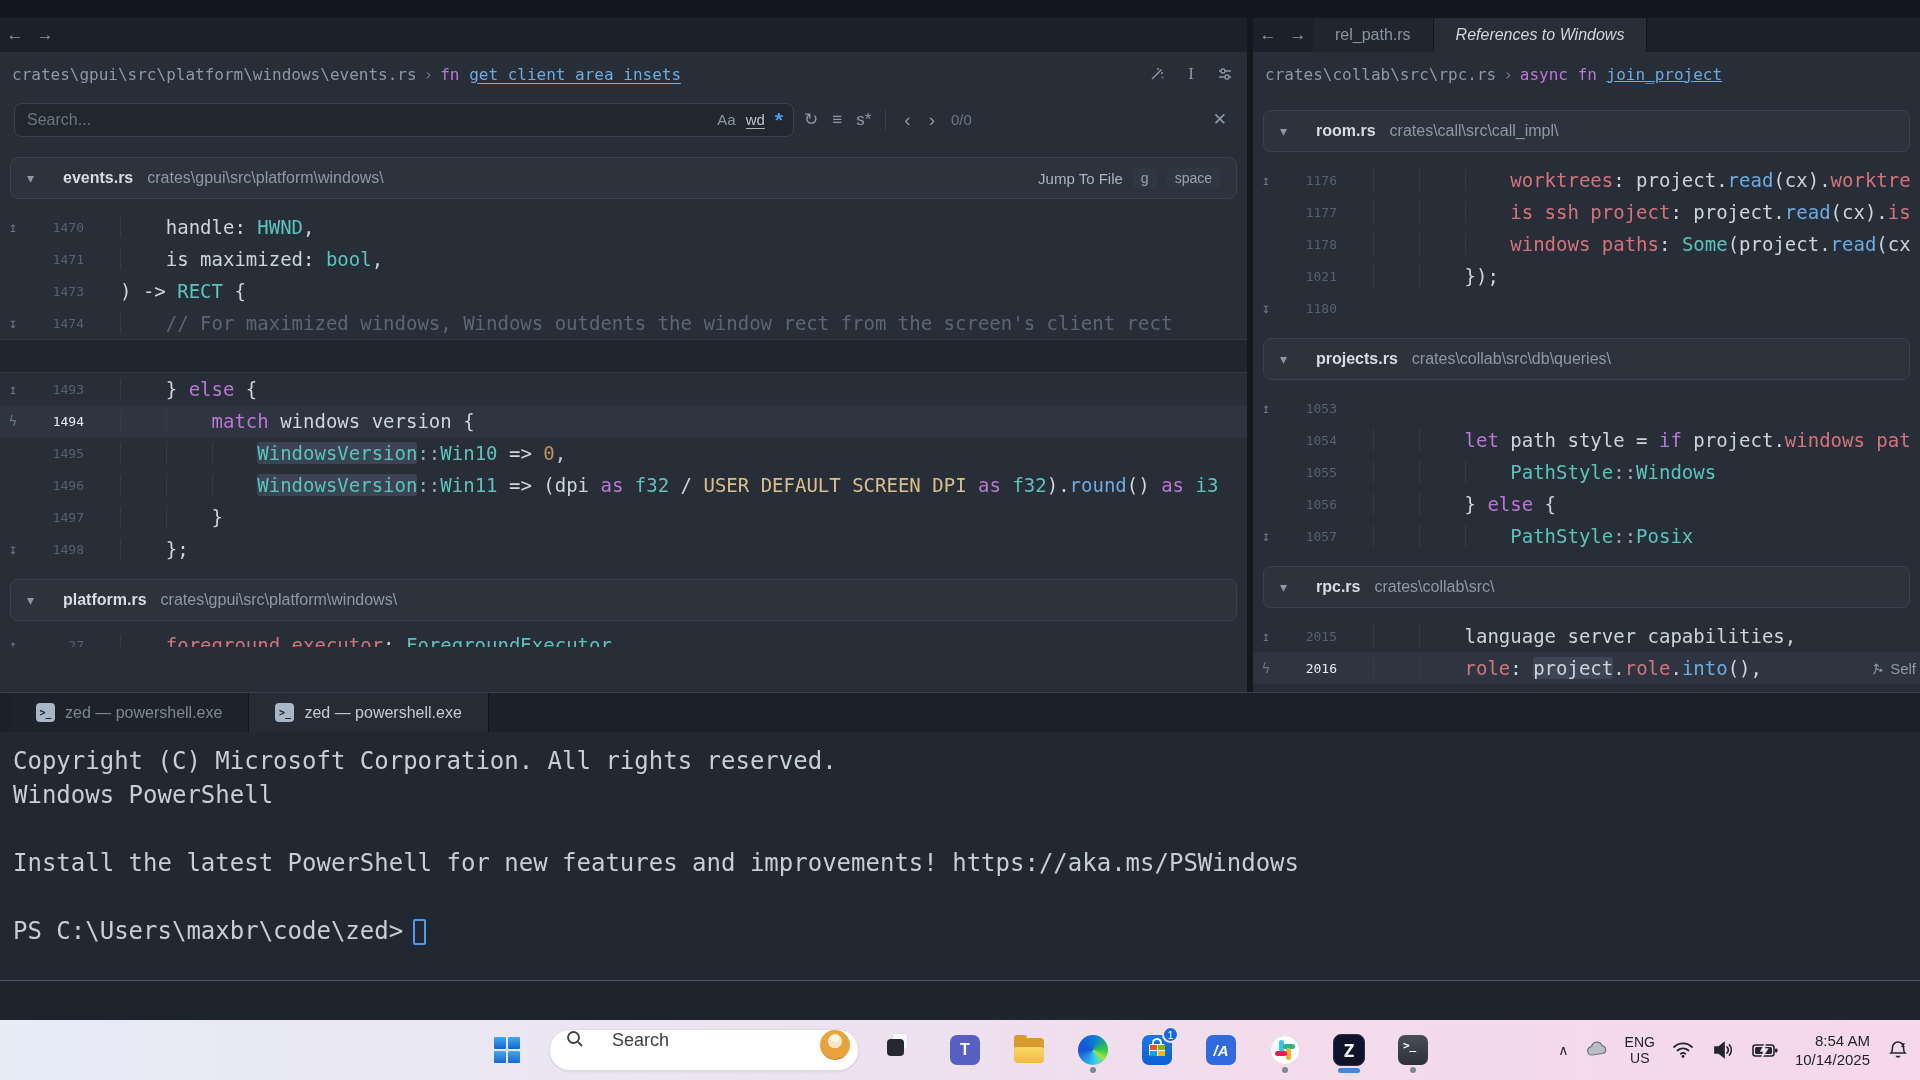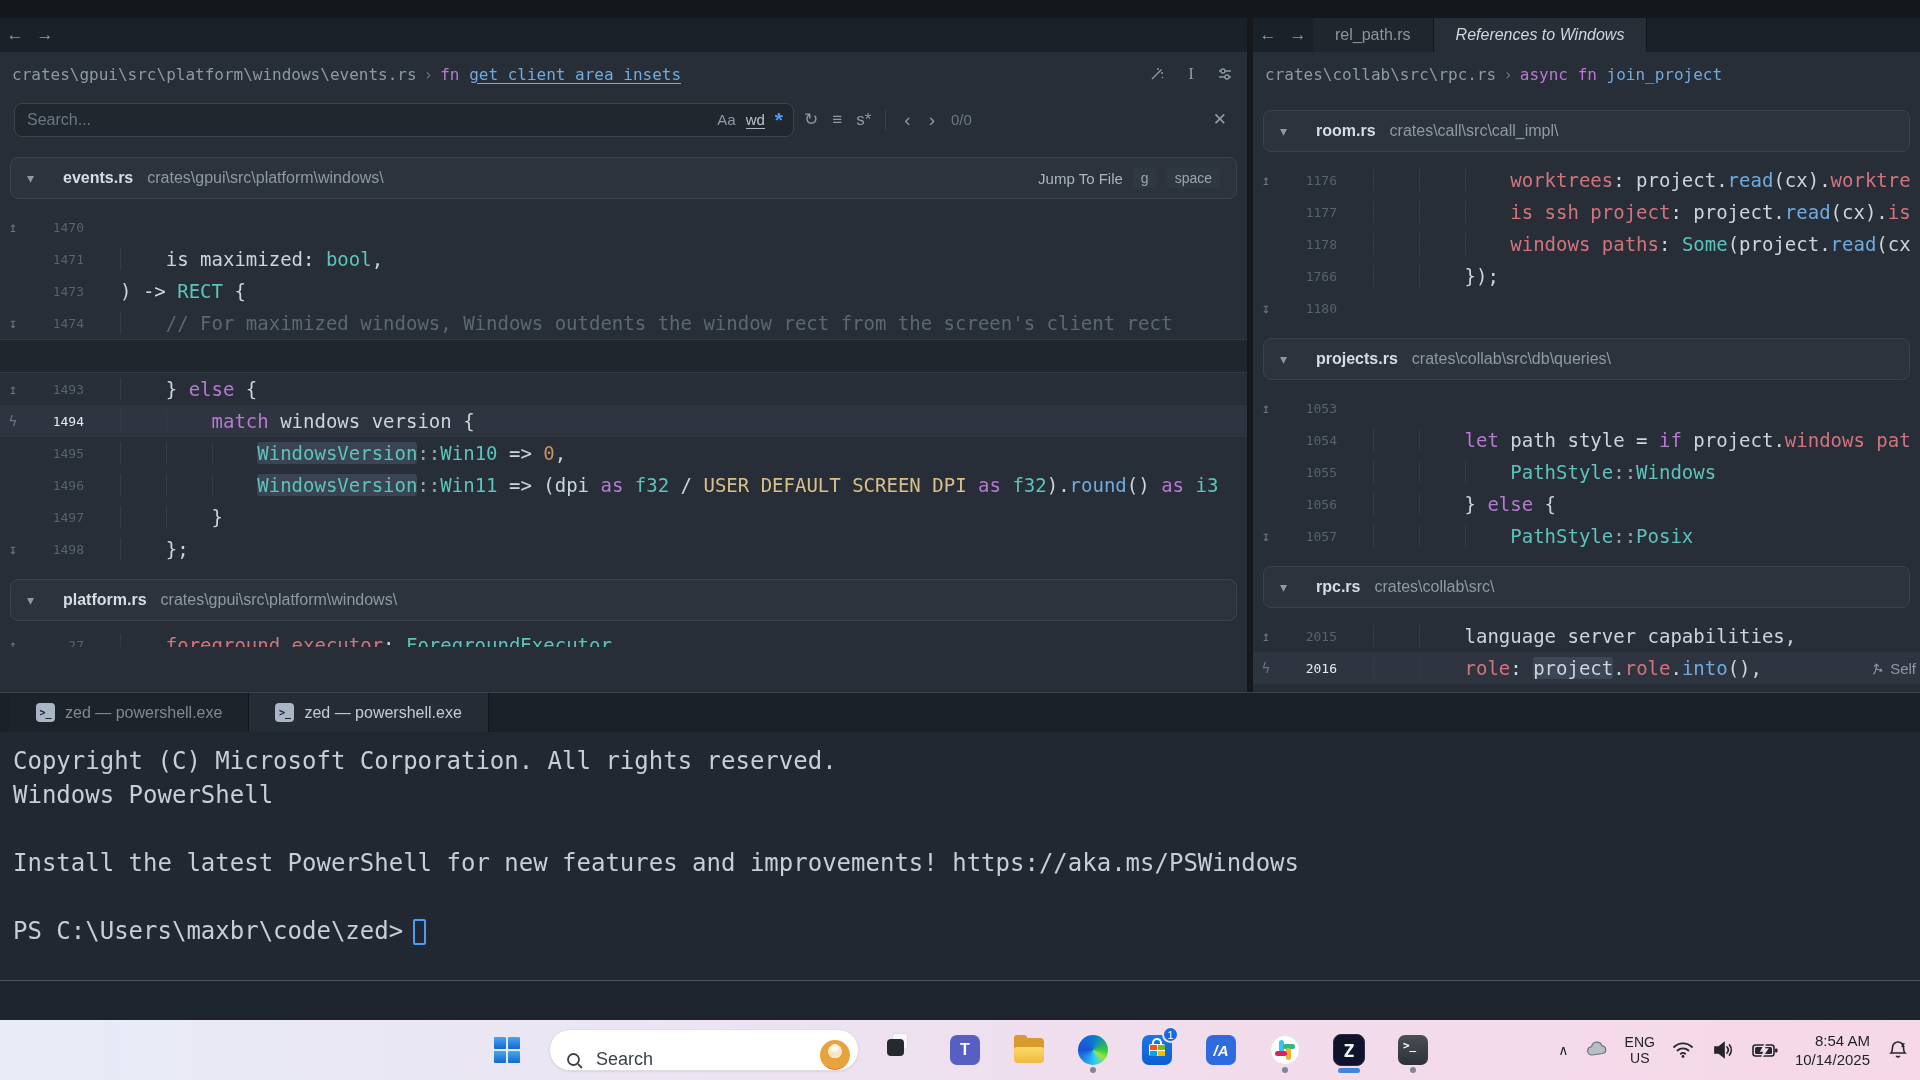--- a/index.html
+++ b/index.html
@@ -23,21 +23,21 @@
   .tab { display:flex; align-items:center; padding:0 22px; font-size:16px; color:#8b95a1;
          background:#20262e; border-right:1px solid #11161c; white-space:nowrap; }
   .tab.active { background:#272e37; color:#cfd6dd; }
   .tab.preview { font-style:italic; }
 
   
   .crumbs { height:44px; display:flex; align-items:center; padding:0 12px; gap:7px;
             font-family:"DejaVu Sans Mono", monospace; font-size:16px; color:#8f99a5; flex:0 0 auto; white-space:nowrap; }
   .crumb-sep { color:#6b7683; }
   .crumb-kw { color:#b978d4; }
-  .crumb-sym { color:#6fabe0; }
+  .crumb-sym { color:#6fabe0;text-decoration:underline; }
   .crumb-sym.u { text-decoration:underline; text-underline-offset:3px; }
   .crumb-icons { margin-left:auto; display:flex; gap:14px; align-items:center; color:#8f99a5; }
   .crumb-icons .ic { width:20px; height:20px; display:flex; align-items:center; justify-content:center; font-size:15px; }
   .crumb-icons .serifI { font-family:"Liberation Serif", serif; font-size:17px; }
 
   
   .searchrow { height:47px; display:flex; align-items:center; padding:0 14px; gap:10px; flex:0 0 auto; }
   .sbox { flex:0 0 780px; height:34px; background:#21272f; border:1px solid #3c434e; border-radius:8px;
           display:flex; align-items:center; padding:0 10px 0 12px; gap:10px; }
   .sbox input { flex:1; background:transparent; border:none; outline:none; color:#ccd4dc;
@@ -105,21 +105,21 @@
              background:linear-gradient(90deg,#e7ecf7 0%,#ecE3f1 40%,#f2dcec 65%,#f6d8e8 100%);
              display:flex; align-items:center; justify-content:center; gap:20px; }
   .tbitem { width:44px; height:52px; display:flex; align-items:center; justify-content:center; position:relative; }
   .rundot { position:absolute; bottom:3px; left:50%; transform:translateX(-50%);
             width:6px; height:6px; border-radius:3px; background:#7d8796; }
   .runpill { position:absolute; bottom:3px; left:50%; transform:translateX(-50%);
              width:22px; height:5px; border-radius:3px; background:#3f87dd; }
   .winlogo { width:26px; height:26px; display:grid; grid-template:12px 12px / 12px 12px; gap:2px; }
   .winlogo div { background:linear-gradient(180deg,#47a7f2,#1467cf); border-radius:1px; }
   .searchpill { width:310px; height:42px; background:#ffffff; border:1px solid #e3dbe4; border-radius:21px;
-                display:flex; align-items:flex-end; padding:0 8px 0 16px; gap:12px; box-shadow:0 1px 2px rgba(0,0,0,.08); }
+                display:flex; align-items:flex-start; padding:0 8px 0 16px; gap:28px; box-shadow:0 1px 2px rgba(0,0,0,.08); }
   .searchpill .slabel { flex:1; color:#3d4147; font-size:18px; }
   .pie { width:30px; height:30px; border-radius:15px; background:radial-gradient(circle at 50% 38%, #f6e7c8 0 28%, #e8a33d 30% 72%, #c5762a 74% 100%); position:relative; }
   .pie::after { content:""; position:absolute; top:4px; left:11px; width:8px; height:8px; border-radius:4px; background:#fdf6e4; }
   .tvback { position:absolute; top:9px; left:13px; width:16px; height:16px; background:#f6f7f9; border-radius:3px; border:1px solid #d9dce2; }
   .tvfront { position:absolute; top:15px; left:8px; width:17px; height:17px; background:#26292e; border-radius:4px; }
   .appsq { width:30px; height:30px; border-radius:7px; display:flex; align-items:center; justify-content:center;
            color:#fff; font-weight:bold; }
   .teams { background:#585fc2; font-size:16px; }
   .folder { position:relative; width:30px; height:25px; }
   .folder .back { position:absolute; inset:0 0 3px 0; background:#d99b2e; border-radius:4px; }
@@ -212,21 +212,21 @@
                 <span class="chev">▾</span>
                 <span class="xfile">events.rs</span>
                 <span class="xpath">crates\gpui\src\platform\windows\</span>
                 <span class="xact">
                   <span class="xaction">Jump To File</span>
                   <kbd>g</kbd>
                   <kbd>space</kbd>
                 </span>
               </div>
               <div class="xbody">
-                <div class="crow"><span class="gmark">↥</span><span class="gnum">1470</span></div>
+                <div class="crow"><span class="gmark">↥</span><span class="gnum">1470</span><div class="ccode"><i class="guide" style="left: calc(0ch + 36px);"></i><span class="ind" style="width: 4ch;"></span><span class="c-w">handle: </span><span class="c-t">HWND</span><span class="c-w">,</span></div></div>
                 <div class="crow"><span class="gmark"></span><span class="gnum">1471</span><div class="ccode"><i class="guide" style="left: calc(0ch + 36px);"></i><span class="ind" style="width: 4ch;"></span><span class="c-w">is_maximized: </span><span class="c-t">bool</span><span class="c-w">,</span></div></div>
                 <div class="crow"><span class="gmark"></span><span class="gnum">1473</span><div class="ccode"><span class="ind" style="width: 0ch;"></span><span class="c-w">) -&gt; </span><span class="c-t">RECT</span><span class="c-w"> {</span></div></div>
                 <div class="crow"><span class="gmark">↧</span><span class="gnum">1474</span><div class="ccode"><i class="guide" style="left: calc(0ch + 36px);"></i><span class="ind" style="width: 4ch;"></span><span class="c-cm">// For maximized windows, Windows outdents the window rect from the screen's client rect</span></div></div>
                 <div class="cgap"></div>
                 <div class="crow"><span class="gmark">↥</span><span class="gnum">1493</span><div class="ccode"><i class="guide" style="left: calc(0ch + 36px);"></i><span class="ind" style="width: 4ch;"></span><span class="c-w">} </span><span class="c-k">else</span><span class="c-w"> {</span></div></div>
                 <div class="crow hl"><span class="gmark">ϟ</span><span class="gnum">1494</span><div class="ccode"><i class="guide" style="left: calc(0ch + 36px);"></i><i class="guide" style="left: calc(4ch + 36px);"></i><span class="ind" style="width: 8ch;"></span><span class="c-k">match</span><span class="c-w"> windows_version {</span></div></div>
                 <div class="crow"><span class="gmark"></span><span class="gnum">1495</span><div class="ccode"><i class="guide" style="left: calc(0ch + 36px);"></i><i class="guide" style="left: calc(4ch + 36px);"></i><i class="guide" style="left: calc(8ch + 36px);"></i><span class="ind" style="width: 12ch;"></span><span class="c-tm">WindowsVersion</span><span class="c-p">::</span><span class="c-t">Win10</span><span class="c-w"> =&gt; </span><span class="c-num">0</span><span class="c-w">,</span></div></div>
                 <div class="crow"><span class="gmark"></span><span class="gnum">1496</span><div class="ccode"><i class="guide" style="left: calc(0ch + 36px);"></i><i class="guide" style="left: calc(4ch + 36px);"></i><i class="guide" style="left: calc(8ch + 36px);"></i><span class="ind" style="width: 12ch;"></span><span class="c-tm">WindowsVersion</span><span class="c-p">::</span><span class="c-t">Win11</span><span class="c-w"> =&gt; (dpi </span><span class="c-k">as</span><span class="c-w"> </span><span class="c-t">f32</span><span class="c-w"> / </span><span class="c-cst">USER_DEFAULT_SCREEN_DPI</span><span class="c-w"> </span><span class="c-k">as</span><span class="c-w"> </span><span class="c-t">f32</span><span class="c-w">).</span><span class="c-fn">round</span><span class="c-w">() </span><span class="c-k">as</span><span class="c-w"> </span><span class="c-t">i3</span></div></div>
                 <div class="crow"><span class="gmark"></span><span class="gnum">1497</span><div class="ccode"><i class="guide" style="left: calc(0ch + 36px);"></i><i class="guide" style="left: calc(4ch + 36px);"></i><span class="ind" style="width: 8ch;"></span><span class="c-w">}</span></div></div>
                 <div class="crow"><span class="gmark">↧</span><span class="gnum">1498</span><div class="ccode"><i class="guide" style="left: calc(0ch + 36px);"></i><span class="ind" style="width: 4ch;"></span><span class="c-w">};</span></div></div>
@@ -269,21 +269,21 @@
             <div class="excerpt">
               <div class="xhead">
                 <span class="chev">▾</span>
                 <span class="xfile">room.rs</span>
                 <span class="xpath">crates\call\src\call_impl\</span>
               </div>
               <div class="xbody">
                 <div class="crow"><span class="gmark">↥</span><span class="gnum">1176</span><div class="ccode"><i class="guide" style="left: calc(0ch + 36px);"></i><i class="guide" style="left: calc(4ch + 36px);"></i><i class="guide" style="left: calc(8ch + 36px);"></i><span class="ind" style="width: 12ch;"></span><span class="c-f">worktrees</span><span class="c-w">: project.</span><span class="c-fn">read</span><span class="c-w">(cx).</span><span class="c-f">worktre</span></div></div>
                 <div class="crow"><span class="gmark"></span><span class="gnum">1177</span><div class="ccode"><i class="guide" style="left: calc(0ch + 36px);"></i><i class="guide" style="left: calc(4ch + 36px);"></i><i class="guide" style="left: calc(8ch + 36px);"></i><span class="ind" style="width: 12ch;"></span><span class="c-f">is_ssh_project</span><span class="c-w">: project.</span><span class="c-fn">read</span><span class="c-w">(cx).</span><span class="c-f">is</span></div></div>
                 <div class="crow"><span class="gmark"></span><span class="gnum">1178</span><div class="ccode"><i class="guide" style="left: calc(0ch + 36px);"></i><i class="guide" style="left: calc(4ch + 36px);"></i><i class="guide" style="left: calc(8ch + 36px);"></i><span class="ind" style="width: 12ch;"></span><span class="c-f">windows_paths</span><span class="c-w">: </span><span class="c-t">Some</span><span class="c-w">(project.</span><span class="c-fn">read</span><span class="c-w">(cx</span></div></div>
-                <div class="crow"><span class="gmark"></span><span class="gnum">1766</span><div class="ccode"><i class="guide" style="left: calc(0ch + 36px);"></i><i class="guide" style="left: calc(4ch + 36px);"></i><span class="ind" style="width: 8ch;"></span><span class="c-w">});</span></div></div>
+                <div class="crow"><span class="gmark"></span><span class="gnum">1021</span><div class="ccode"><i class="guide" style="left: calc(0ch + 36px);"></i><i class="guide" style="left: calc(4ch + 36px);"></i><span class="ind" style="width: 8ch;"></span><span class="c-w">});</span></div></div>
                 <div class="crow"><span class="gmark">↧</span><span class="gnum">1180</span><div class="ccode"><span class="ind" style="width: 0ch;"></span></div></div>
               </div>
             </div>
             <div class="excerpt">
               <div class="xhead">
                 <span class="chev">▾</span>
                 <span class="xfile">projects.rs</span>
                 <span class="xpath">crates\collab\src\db\queries\</span>
               </div>
               <div class="xbody">

